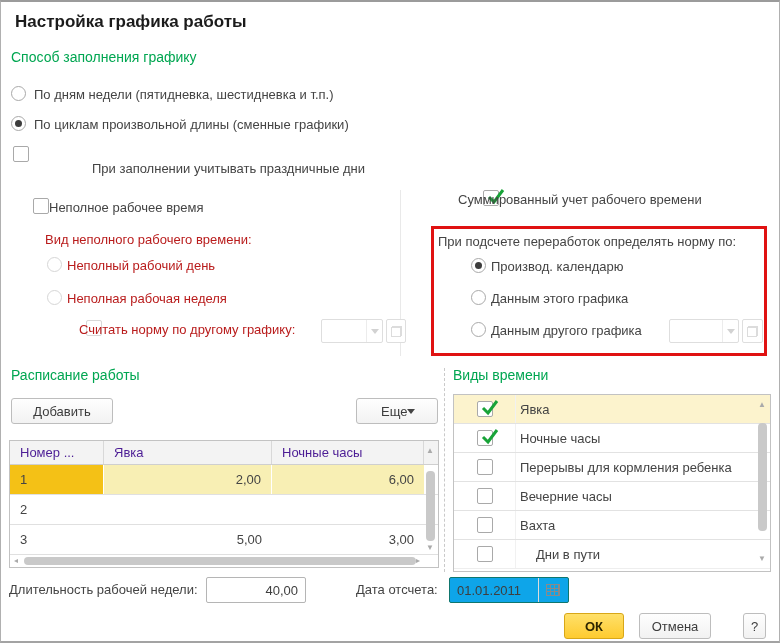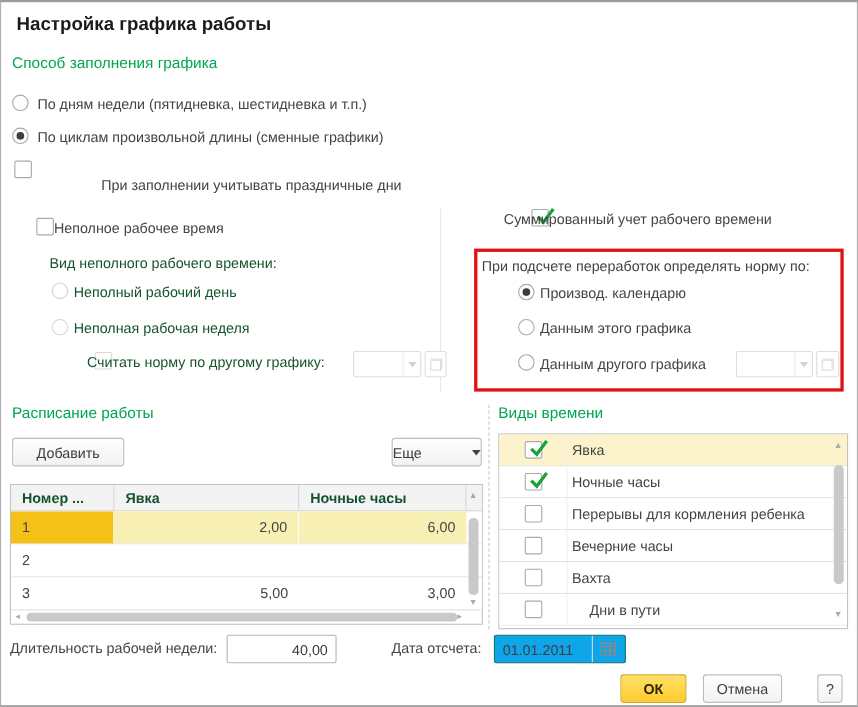--- a/index.html
+++ b/index.html
@@ -7,21 +7,21 @@
   #dialog {
     position: relative; width: 780px; height: 643px; background: #fff;
     font-family: "Liberation Sans", sans-serif; font-size: 13px; color: #444;
     border: 1px solid #b0b0b0; border-top: 2px solid #9b9b9b; border-bottom: 2px solid #a3a3a3;
     overflow: hidden;
   }
   .abs { position: absolute; }
   .lbl { line-height: 17px; white-space: nowrap; }
   .title { font-size: 17px; font-weight: bold; color: #1b1b1b; white-space: nowrap; }
   .ghead { font-size: 14px; color: #00a651; white-space: nowrap; }
-  .gray { color: #14532d; text-align: center; }
+  .gray { color: #b91c1c; text-align: center; }
 
   
   .radio { width: 15px; height: 15px; border: 1px solid #a9a9a9; border-radius: 50%; background: #fff; }
   .radio.sel::after { content:""; position:absolute; left:3px; top:3px; width:7px; height:7px; border-radius:50%; background:#3d3d3d; }
   .radio.disb { border-color: #d6d6d6; }
 
   
   .cb { position: relative; width: 16px; height: 16px; border: 1px solid #a9a9a9; border-radius: 2px; background: #fff; display:inline-block; flex:none; }
   .cb.disb { border-color: #d8d8d8; }
   .cb svg { position: absolute; left: 0; top: -5px; overflow: visible; }
@@ -56,21 +56,21 @@
   .datewrap { display:flex; border:1px solid #0f766e; border-radius:2px; background:#0ea5e9; }
   .datewrap input { border:none; outline:none; font:13px "Liberation Sans",sans-serif; color:#3e3e3e; padding:0 7px; width:88px; background:transparent; }
   .calbtn { width:29px; display:flex; align-items:center; justify-content:center; border-left:1px solid #dcdcdc; cursor:pointer; }
   .calicon { width:14px; height:12px; border:1px solid #8a8a8a; background:
       repeating-linear-gradient(to right, transparent 0 3px, #8a8a8a 3px 4px),
       repeating-linear-gradient(to bottom, transparent 0 2.6px, #8a8a8a 2.6px 3.6px); }
 
   
   .tbl { border:1px solid #c2c2c2; background:#fff; }
   .thead { display:flex; height:24px; background:#f3f3f3; border-bottom:1px solid #cfcfcf; }
-  .th { display:flex; align-items:center; padding-left:10px; border-right:1px solid #d8d8d8; color:#14532d; white-space:nowrap;font-weight:bold; }
+  .th { display:flex; align-items:center; padding-left:10px; border-right:1px solid #d8d8d8; color:#4c1d95; white-space:nowrap; }
   .th.noline { border-right:none; }
   .trow { display:flex; height:30px; border-bottom:1px solid #e0e0e0; background:#fff; }
   .td { display:flex; align-items:center; padding:0 10px; white-space:nowrap; }
   .td.num { justify-content:flex-end; }
   .trow.selrow .td { background:#f8efb4; border-right:1px solid #fff; }
   .trow.selrow .td.curcell { background:#f4c116; }
   .trow.selrow .td:last-child { border-right:none; }
 
   
   .sthumb { background:#c9c9c9; border-radius:4px; }
@@ -86,21 +86,21 @@
 </style>
 </head>
 <body>
 
 <div id="dialog">
 
   
   <div class="abs title" style="left:14px; top:10px;">Настройка графика работы</div>
 
   
-  <div class="abs ghead" style="left:10px; top:47px;">Способ заполнения графика</div>
+  <div class="abs ghead" style="left:10px; top:47px;">Способ заполнения графику</div>
 
   <span class="abs radio" style="left:10px; top:84px;"></span>
   <span class="abs lbl" style="left:33px; top:84px;">По дням недели (пятидневка, шестидневка и т.п.)</span>
 
   <span class="abs radio sel" style="left:10px; top:114px;"></span>
   <span class="abs lbl" style="left:33px; top:114px;">По циклам произвольной длины (сменные графики)</span>
 
   <span class="abs cb" style="left:12px; top:144px;"></span>
   <span class="abs lbl" style="left:48px; top:158px;margin-left:43px;">При заполнении учитывать праздничные дни</span>
 
@@ -165,21 +165,21 @@
 
   
   <div class="abs vdash" style="left:443px; top:366px; height:204px;"></div>
 
   
   <div class="abs ghead" style="left:10px; top:365px;">Расписание работы</div>
 
   <div class="abs btn" style="left:10px; top:396px; width:102px; height:26px;">
     <span>Добавить</span>
   </div>
-  <div class="abs btn" style="left:355px; top:396px; width:82px; height:26px; justify-content:space-between; padding:0 0;">
+  <div class="abs btn" style="left:355px; top:396px; width:82px; height:26px; justify-content:space-between; padding:0 24px;">
     <span>Еще</span>
     <span class="tri" style="border-top-color:#444;"></span>
   </div>
 
   <div class="abs tbl" style="left:8px; top:438px; width:430px; height:128px;">
     <div class="thead">
       <div class="th" style="width:94px;">Номер ...</div>
       <div class="th" style="width:168px;">Явка</div>
       <div class="th" style="width:152px;">Ночные часы</div>
       <div class="th noline" style="flex:1;"></div>

